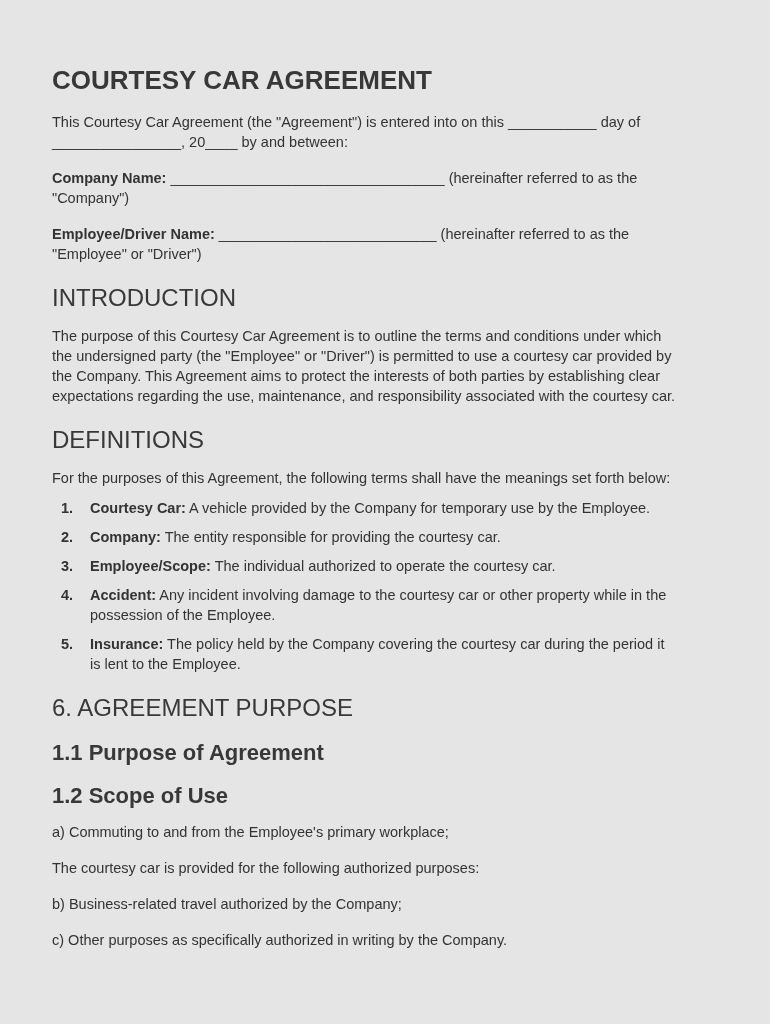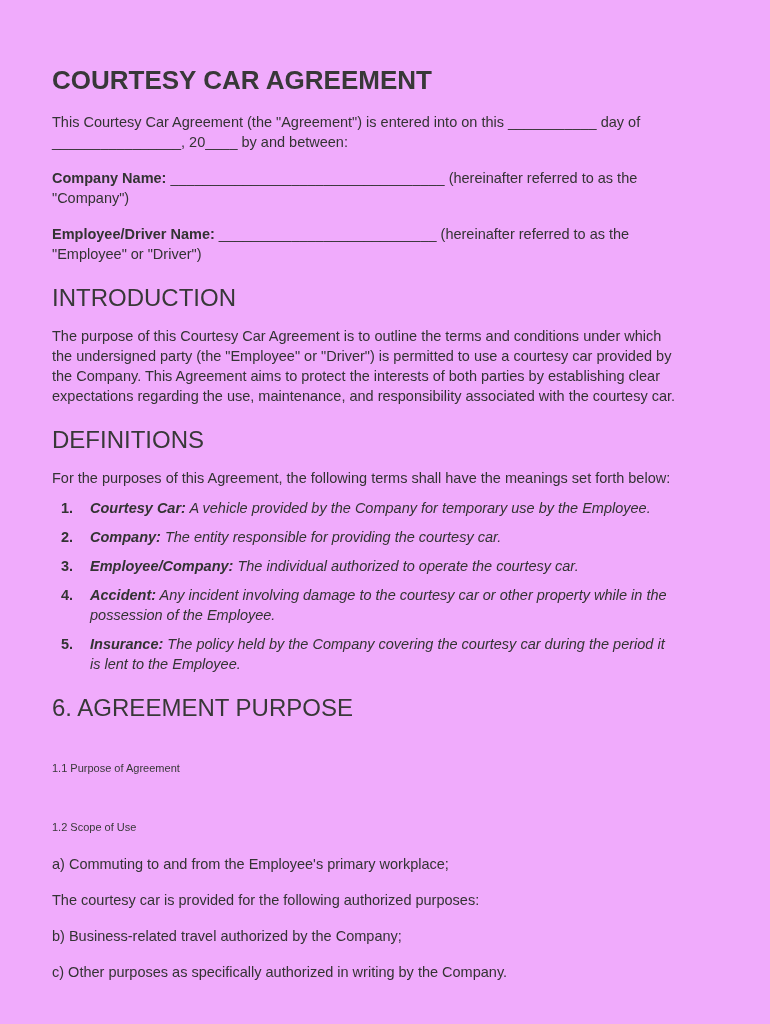--- a/index.html
+++ b/index.html
@@ -12,42 +12,42 @@
     height: 1024px;
     overflow: hidden;
     font-family: "Liberation Sans", sans-serif;
     color: #333333;
   }
   .page {
     box-sizing: border-box;
     width: 770px;
     height: 1024px;
     padding: 64px 44px 0 52px;
-    background: #f0abfc;
+    background: #e5e5e5;
   }
   h1.doc-title {
     margin: 0 0 14px 0;
     font-size: 26px;
     line-height: 32px;
     font-weight: bold;
     color: #383838;
     letter-spacing: 0;
   }
   h2.sec-heading {
     margin: 22px 0 9px 0;
     font-size: 24px;
     line-height: 24px;
     font-weight: normal;
     color: #383838;
   }
   h3.sub-heading {
-    margin: 38px 0 9px 0;
-    font-size: 11px;
+    margin: 22px 0 9px 0;
+    font-size: 22px;
     line-height: 21px;
-    font-weight: normal;
+    font-weight: bold;
     color: #383838;
   }
   p.body {
     margin: 16px 0 10px 0;
     font-size: 14.5px;
     line-height: 20px;
     color: #333333;
   }
   .txt {
     white-space: pre-line;
@@ -62,21 +62,20 @@
     line-height: 20px;
   }
   .def-num {
     flex: 0 0 38px;
     box-sizing: border-box;
     padding-left: 9px;
     font-weight: bold;
   }
   .def-text {
     flex: 1;
-    font-style: italic;
   }
   .def-term {
     font-weight: bold;
   }
 </style>
 </head>
 <body>
 
 <div class="page">
 
@@ -107,21 +106,21 @@
       <span class="def-text"><strong class="def-term">Courtesy Car:</strong><span class="txt"> A vehicle provided by the Company for temporary use by the Employee.</span></span>
     </div>
 
   <div class="def-item">
       <span class="def-num">2.</span>
       <span class="def-text"><strong class="def-term">Company:</strong><span class="txt"> The entity responsible for providing the courtesy car.</span></span>
     </div>
 
   <div class="def-item">
       <span class="def-num">3.</span>
-      <span class="def-text"><strong class="def-term">Employee/Company:</strong><span class="txt"> The individual authorized to operate the courtesy car.</span></span>
+      <span class="def-text"><strong class="def-term">Employee/Scope:</strong><span class="txt"> The individual authorized to operate the courtesy car.</span></span>
     </div>
 
   <div class="def-item">
       <span class="def-num">4.</span>
       <span class="def-text"><strong class="def-term">Accident:</strong><span class="txt"> Any incident involving damage to the courtesy car or other property while in the
 possession of the Employee.</span></span>
     </div>
 
   <div class="def-item">
       <span class="def-num">5.</span>

